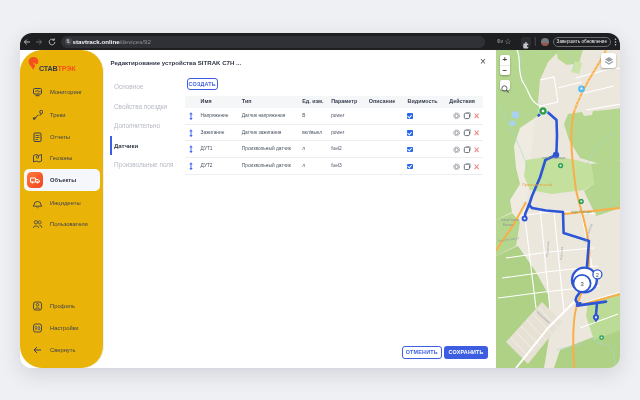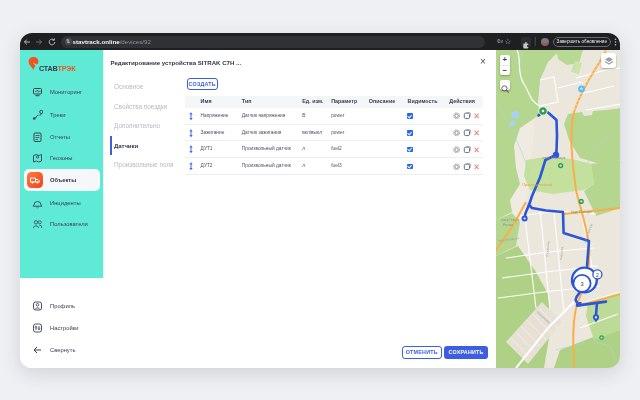--- a/index.html
+++ b/index.html
@@ -5,21 +5,21 @@
 * { margin:0; padding:0; box-sizing:border-box; }
 html,body { width:640px; height:400px; background:#eff0f3; font-family:"Liberation Sans",sans-serif; overflow:hidden; }
 .win { position:absolute; left:20px; top:33px; width:600px; height:335px; border-radius:12px; overflow:hidden; background:#fff; box-shadow:0 6px 20px rgba(40,50,80,.15); }
 .chrome { position:absolute; left:0; top:0; width:600px; height:17px; background:#1e1f21; }
 .chrome .nav { position:absolute; color:#c3c6cb; font-size:9px; line-height:17px; }
 .pill { position:absolute; left:41px; top:2.5px; width:424px; height:12px; background:#303136; border-radius:6px; }
 .pill .txt { position:absolute; left:11.5px; top:0; font-size:6.2px; line-height:12px; color:#f2f3f5; font-weight:bold; white-space:nowrap; }
 .pill .txt span { color:#8f949b; font-weight:normal; }
 .updbtn { position:absolute; left:532.8px; top:4px; width:58px; height:9.5px; border:0.5px solid #696d74; border-radius:5px; color:#eceef0; font-size:4.6px; line-height:8.5px; text-align:center; }
 .content { position:absolute; left:0; top:17px; width:600px; height:318px; background:#fff; }
-.side { position:absolute; left:0; top:0; width:84px; height:228px; background:#5eead4; border-right:1px solid #eef0f3; }
+.side { position:absolute; left:0; top:0; width:84px; height:318px; background:#eab308; border-right:1px solid #eef0f3;border-radius:22px; }
 .mi { position:absolute; left:30px; font-size:5.8px; color:#3a4152; white-space:nowrap; transform:translateY(-50%); }
 .mic { position:absolute; left:12px; transform:translate(0,-50%); }
 .modal { position:absolute; left:84px; top:0; width:392px; height:318px; background:#fff; }
 .tab { position:absolute; left:10px; font-size:6.4px; color:#b6bac4; white-space:nowrap; transform:translateY(-50%); }
 .tab.on { color:#353c4c; font-weight:bold; }
 .thead { position:absolute; left:81px; top:46.4px; width:298px; height:11.5px; background:#f5f6f8; border-radius:3px 3px 0 0; }
 .th { position:absolute; top:0; font-size:5.4px; font-weight:bold; color:#3a4152; line-height:11.5px; white-space:nowrap; }
 .row { position:absolute; left:81px; width:298px; height:16.7px; border-bottom:0.5px solid #eceef2; }
 .td { position:absolute; font-size:4.8px; color:#4a5263; line-height:16.7px; white-space:nowrap; }
 .chk { position:absolute; left:222px; top:5.6px; width:5.5px; height:5.5px; background:#2465f2; border-radius:1px; }

